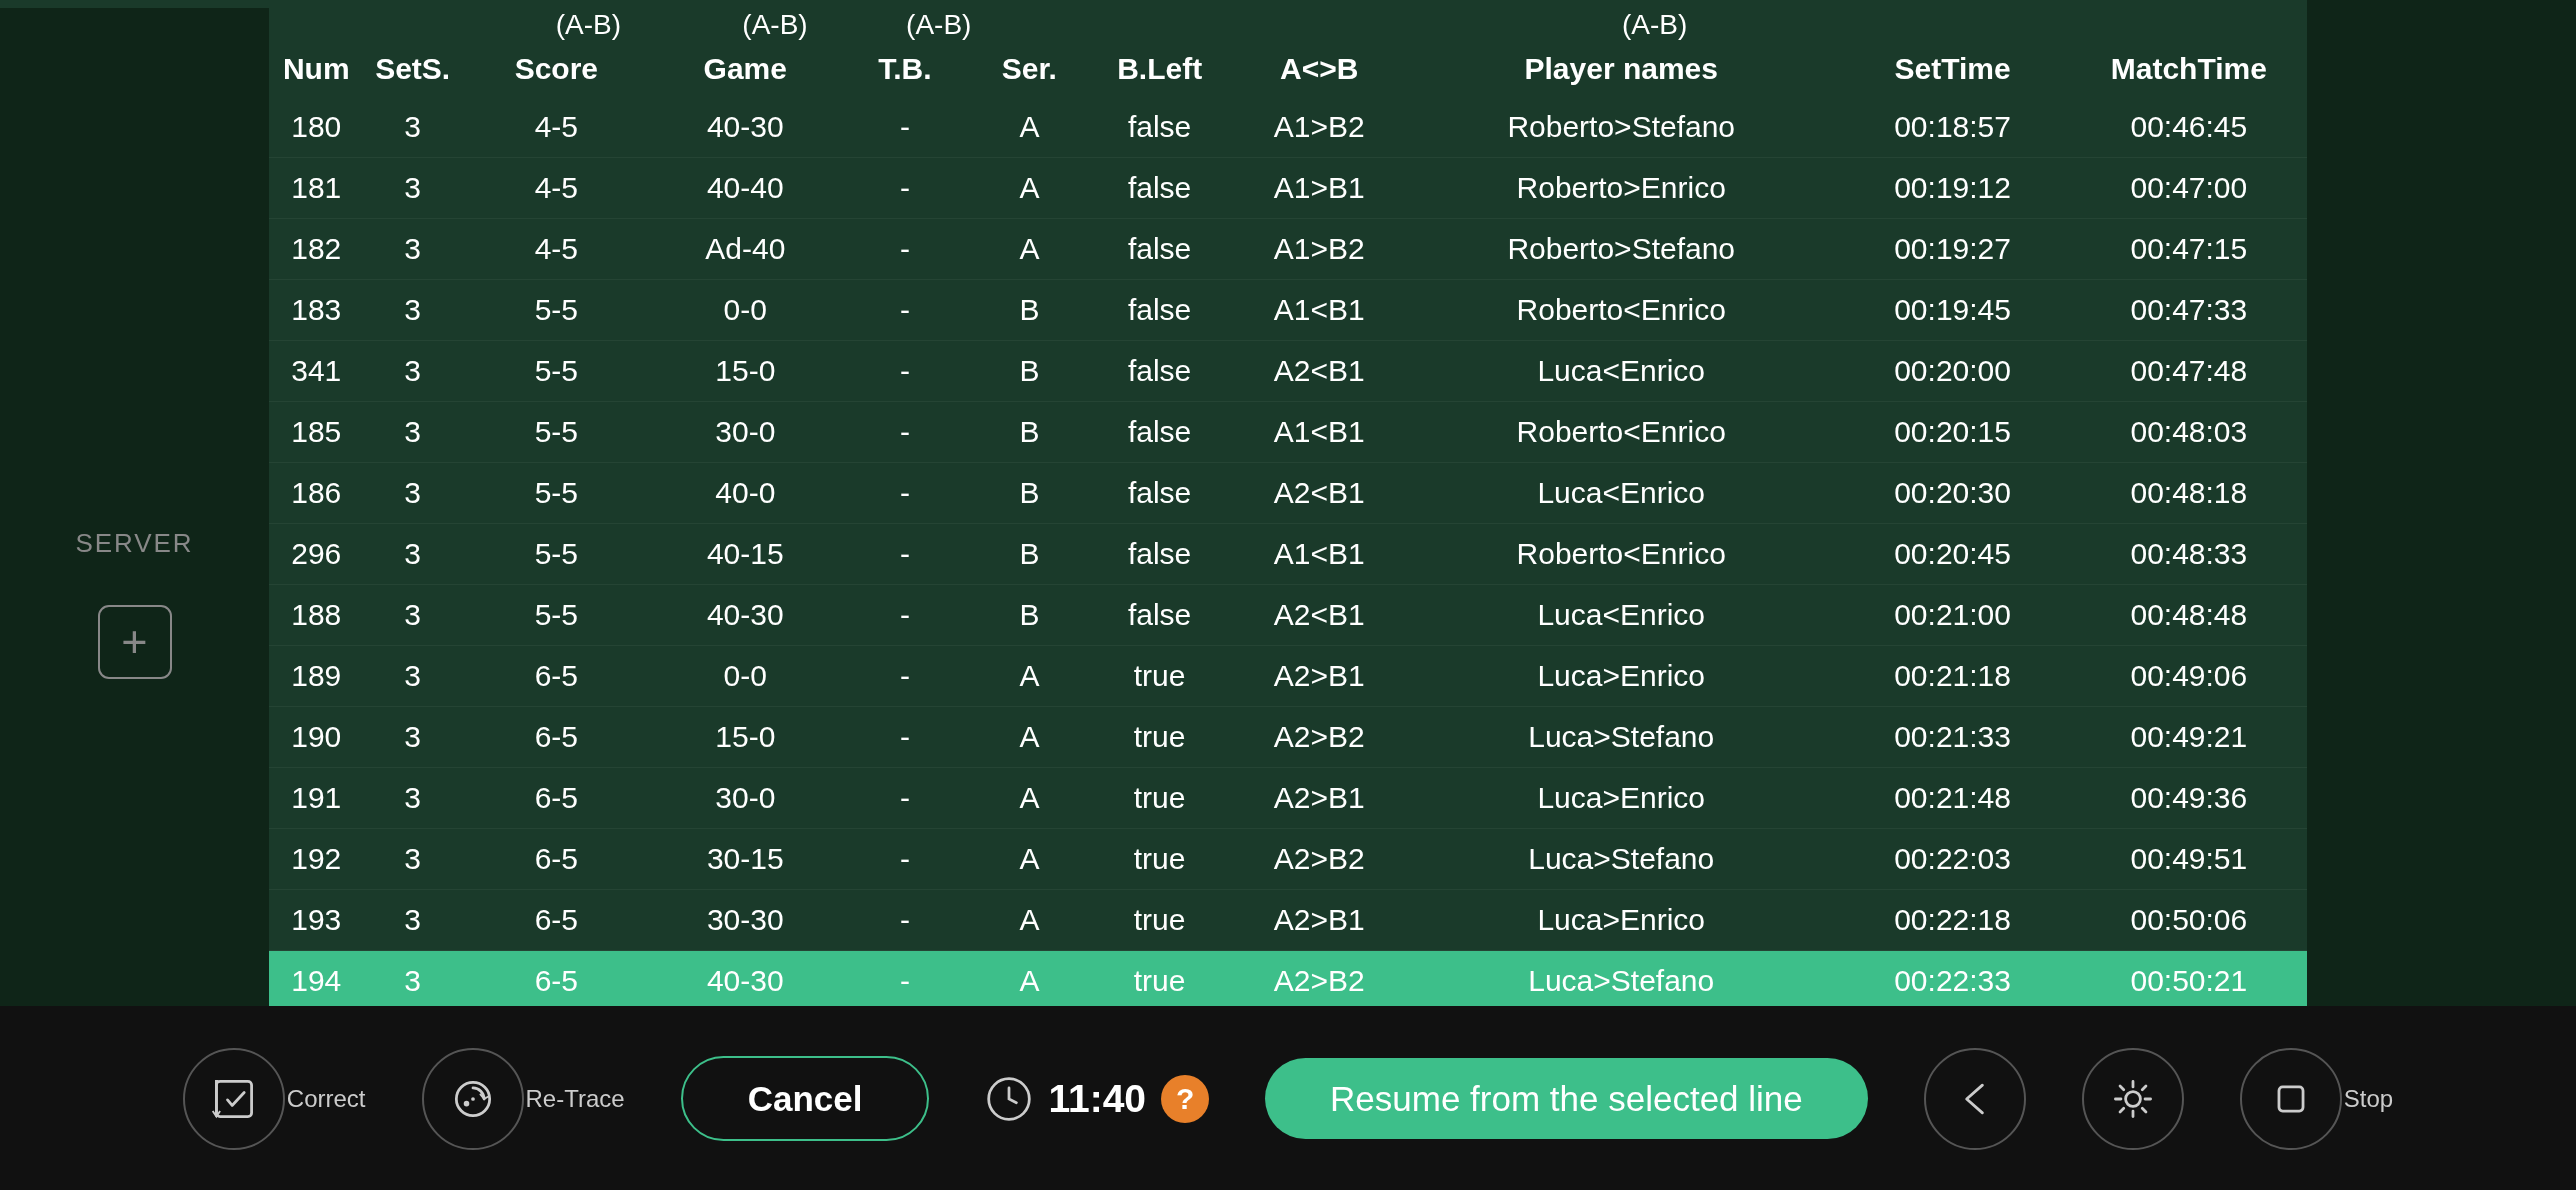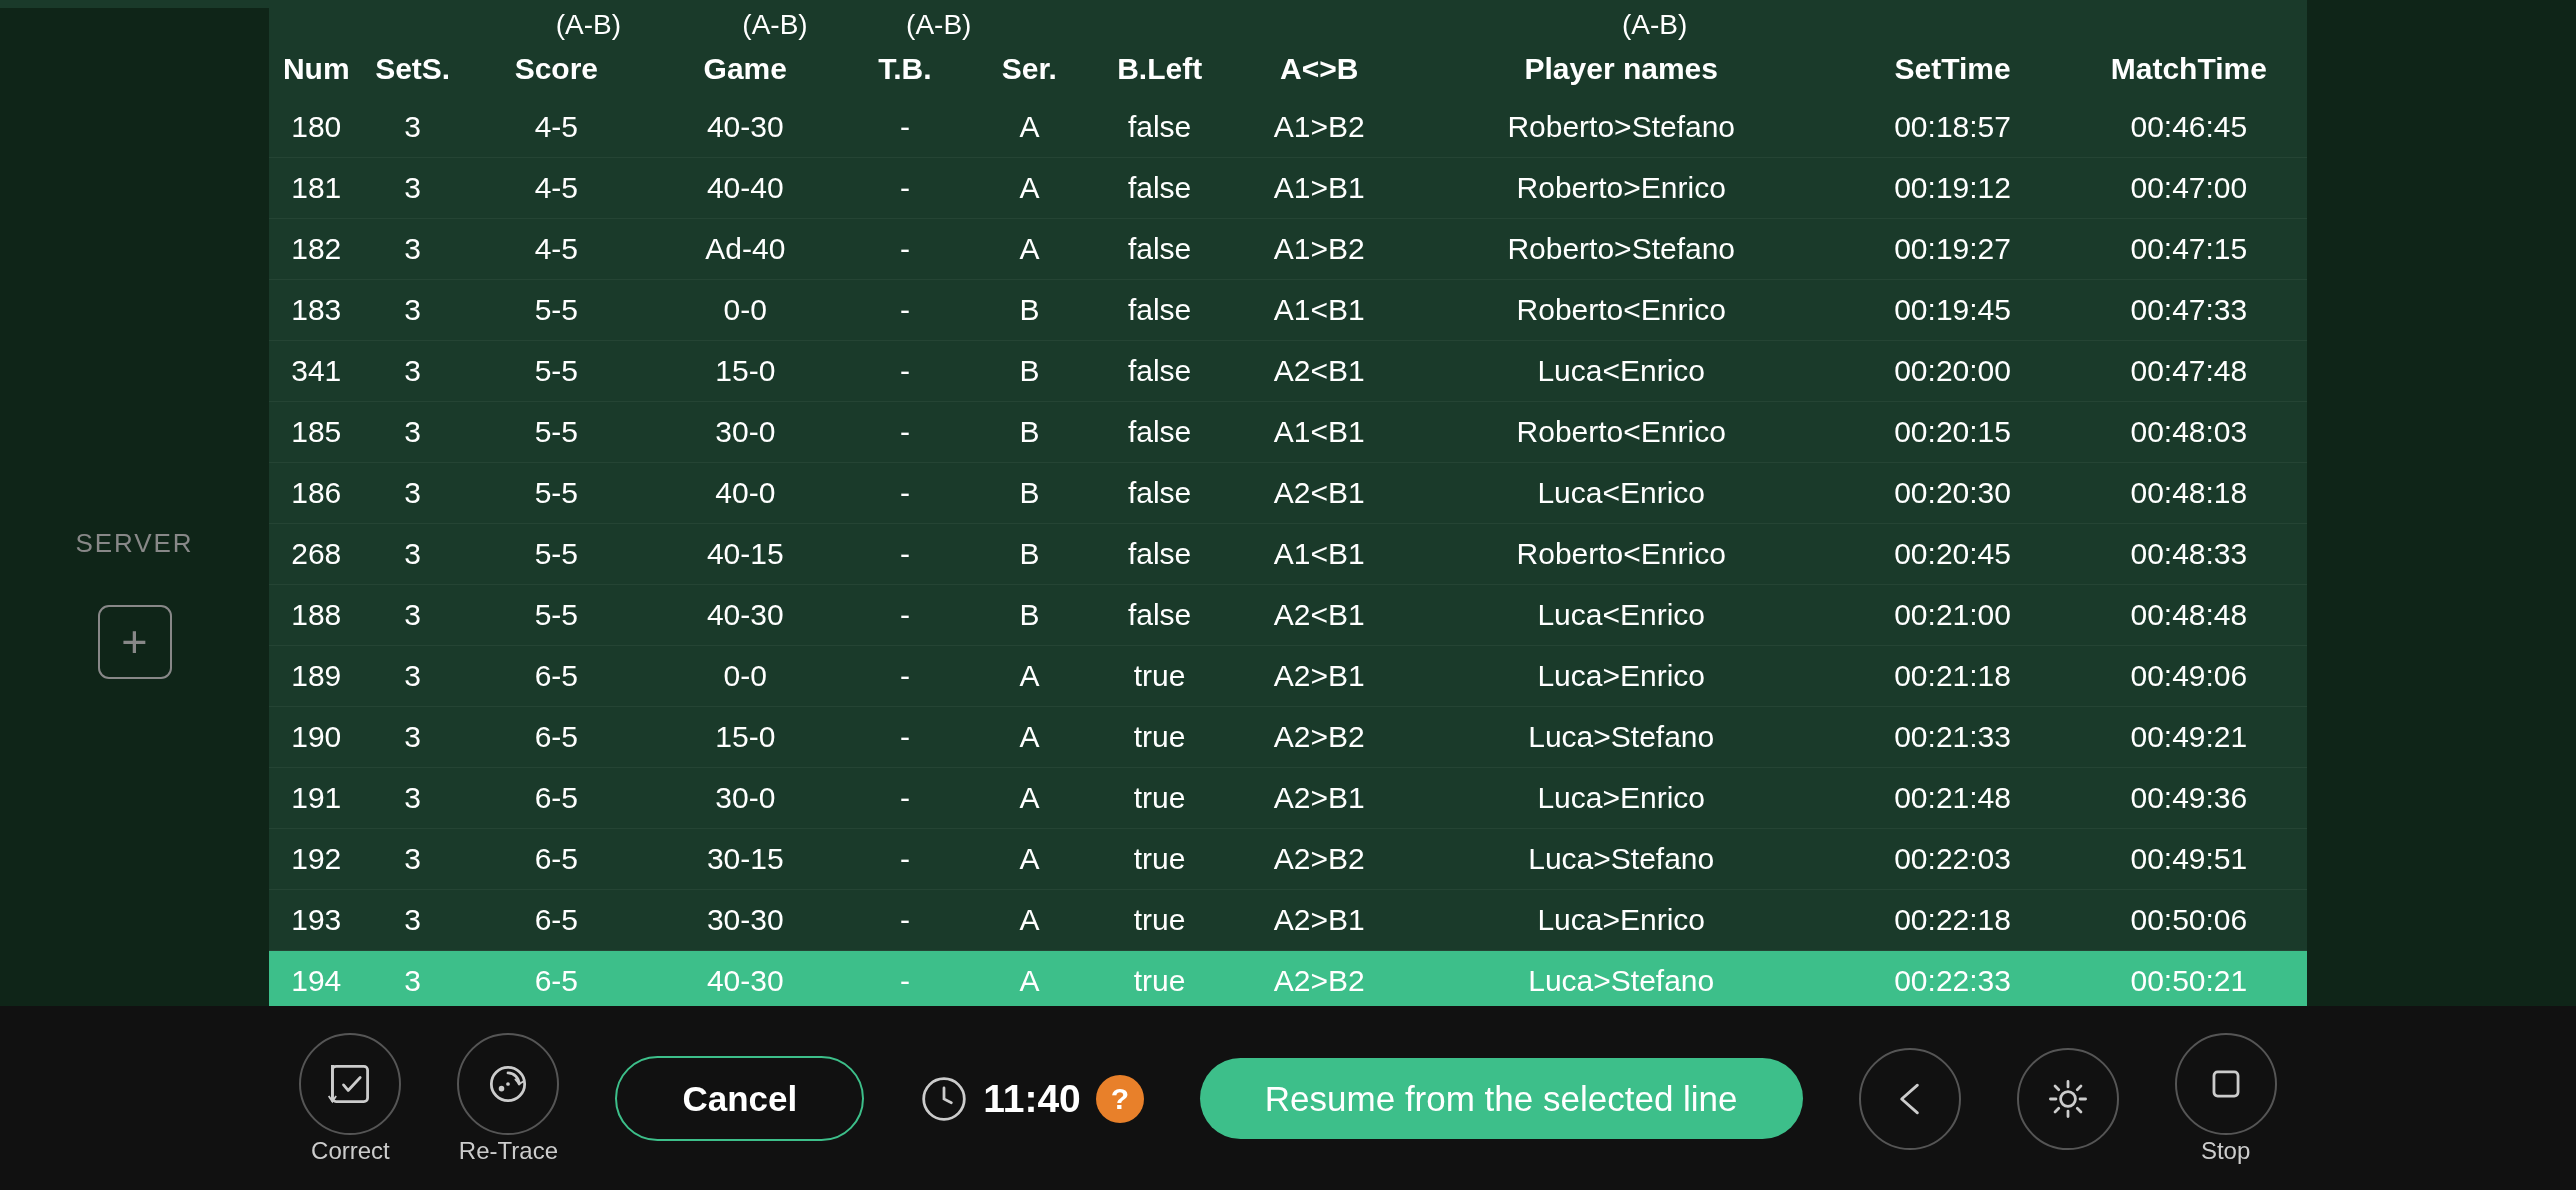--- a/index.html
+++ b/index.html
@@ -108,21 +108,21 @@
       height: 185px;
       background: #111;
       display: flex;
       align-items: center;
       justify-content: center;
       gap: 56px;
     }
 
     .toolbar-item {
       display: flex;
-      flex-direction: column;
+      flex-direction: row;
       align-items: center;
       gap: 2px;
       cursor: pointer;
     }
 
     .toolbar-icon-circle {
       width: 102px;
       height: 102px;
       border-radius: 50%;
       border: 2.8px solid #555;
@@ -334,21 +334,21 @@
             <td>40-0</td>
             <td>-</td>
             <td>B</td>
             <td>false</td>
             <td>A2&lt;B1</td>
             <td>Luca&lt;Enrico</td>
             <td>00:20:30</td>
             <td>00:48:18</td>
           </tr>
           <tr>
-            <td>268</td>
+            <td>296</td>
             <td>3</td>
             <td>5-5</td>
             <td>40-15</td>
             <td>-</td>
             <td>B</td>
             <td>false</td>
             <td>A1&lt;B1</td>
             <td>Roberto&lt;Enrico</td>
             <td>00:20:45</td>
             <td>00:48:33</td>

